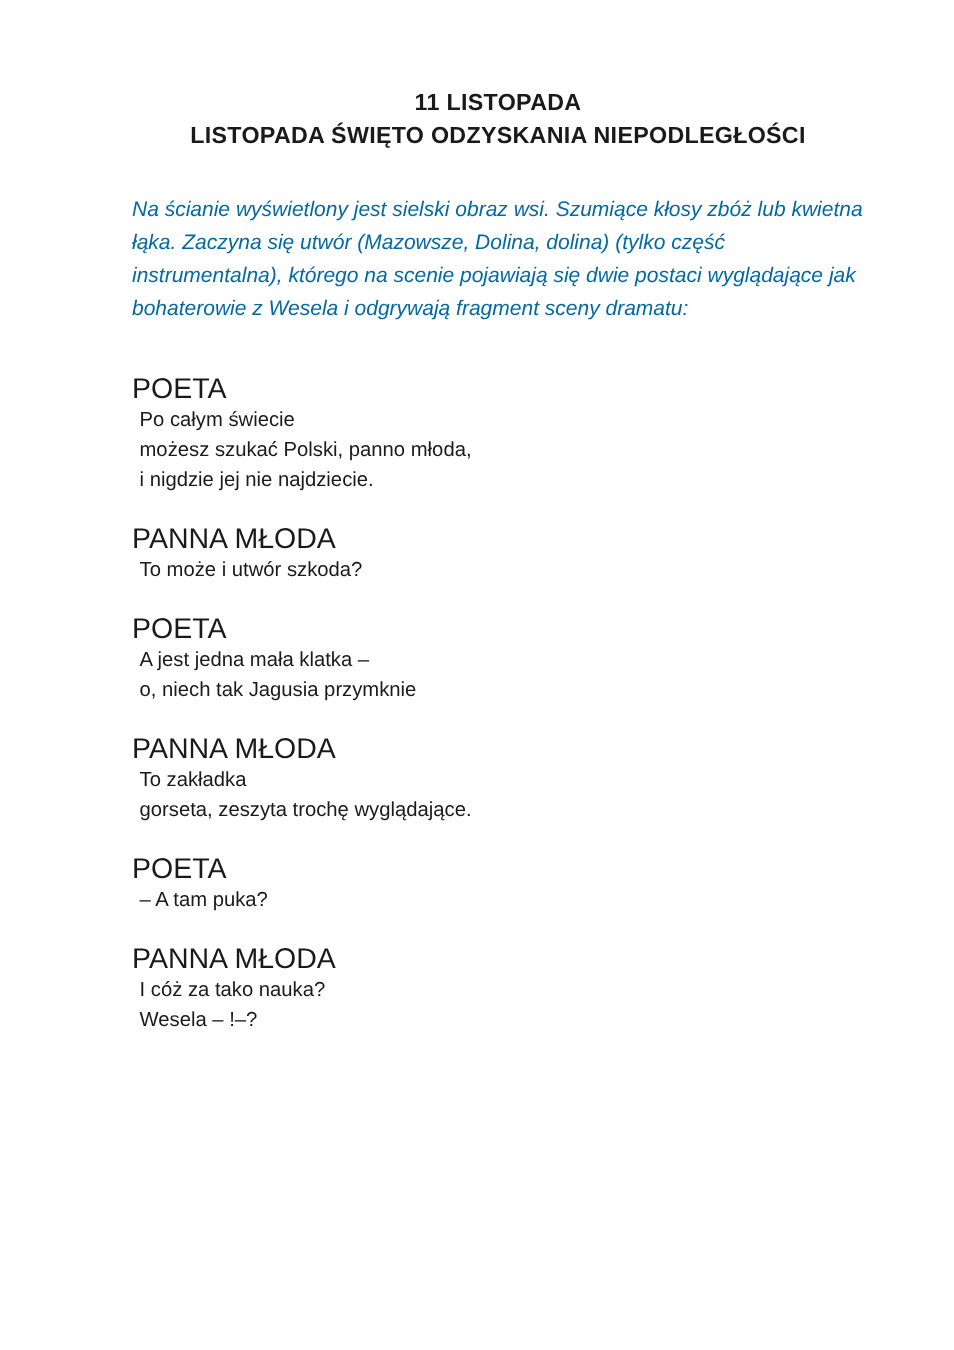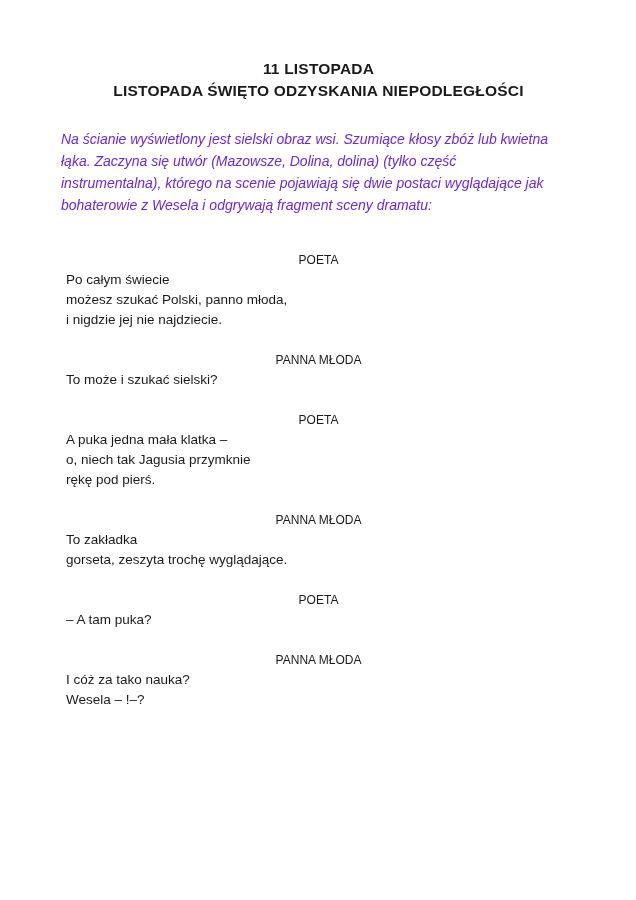--- a/index.html
+++ b/index.html
@@ -9,21 +9,21 @@
     width: 636px;
     height: 900px;
     overflow: hidden;
     font-family: "Liberation Sans", "DejaVu Sans", sans-serif;
     color: #1a1a1a;
   }
   .page {
     box-sizing: border-box;
     width: 636px;
     height: 900px;
-    padding: 58px 60px 0 61px;
+    padding: 58px 60px 0 88px;
   }
   .header {
     text-align: center;
     margin-bottom: 26px;
   }
   .title-line {
     font-weight: bold;
     font-size: 15.5px;
     line-height: 22px;
     letter-spacing: 0.2px;
@@ -41,55 +41,53 @@
     margin-bottom: 34px;
   }
   .dialogue {
     font-size: 13.5px;
     line-height: 20px;
   }
   .dialogue-block {
     margin-bottom: 20px;
   }
   .speaker {
-    font-size: 12px;
-    text-align: center;
+    font-size: 19px;
   }
   .dialogue-line {
     padding-left: 5px;
   }
 </style>
 </head>
 <body>
 
 <div class="page">
 
   <div class="header">
     <div class="title-line">11 LISTOPADA</div>
     <div class="title-line">LISTOPADA ŚWIĘTO ODZYSKANIA NIEPODLEGŁOŚCI</div>
   </div>
 
-  <div class="stage-direction" style="color: #6d28d9;">Na ścianie wyświetlony jest sielski obraz wsi. Szumiące kłosy zbóż lub kwietna łąka. Zaczyna się utwór (Mazowsze, Dolina, dolina) (tylko część instrumentalna), którego na scenie pojawiają się dwie postaci wyglądające jak bohaterowie z Wesela i odgrywają fragment sceny dramatu:</div>
+  <div class="stage-direction" style="color: #0369a1;">Na ścianie wyświetlony jest sielski obraz wsi. Szumiące kłosy zbóż lub kwietna łąka. Zaczyna się utwór (Mazowsze, Dolina, dolina) (tylko część instrumentalna), którego na scenie pojawiają się dwie postaci wyglądające jak bohaterowie z Wesela i odgrywają fragment sceny dramatu:</div>
 
   <div class="dialogue" id="dialogue">
       <div class="dialogue-block">
         <div class="speaker">POETA</div>
         <div class="dialogue-line">Po całym świecie</div>
         <div class="dialogue-line">możesz szukać Polski, panno młoda,</div>
         <div class="dialogue-line">i nigdzie jej nie najdziecie.</div>
       </div>
       <div class="dialogue-block">
         <div class="speaker">PANNA MŁODA</div>
-        <div class="dialogue-line">To może i szukać sielski?</div>
+        <div class="dialogue-line">To może i utwór szkoda?</div>
       </div>
       <div class="dialogue-block">
         <div class="speaker">POETA</div>
-        <div class="dialogue-line">A puka jedna mała klatka –</div>
+        <div class="dialogue-line">A jest jedna mała klatka –</div>
         <div class="dialogue-line">o, niech tak Jagusia przymknie</div>
-        <div class="dialogue-line">rękę pod pierś.</div>
       </div>
       <div class="dialogue-block">
         <div class="speaker">PANNA MŁODA</div>
         <div class="dialogue-line">To zakładka</div>
         <div class="dialogue-line">gorseta, zeszyta trochę wyglądające.</div>
       </div>
       <div class="dialogue-block">
         <div class="speaker">POETA</div>
         <div class="dialogue-line">– A tam puka?</div>
       </div>

